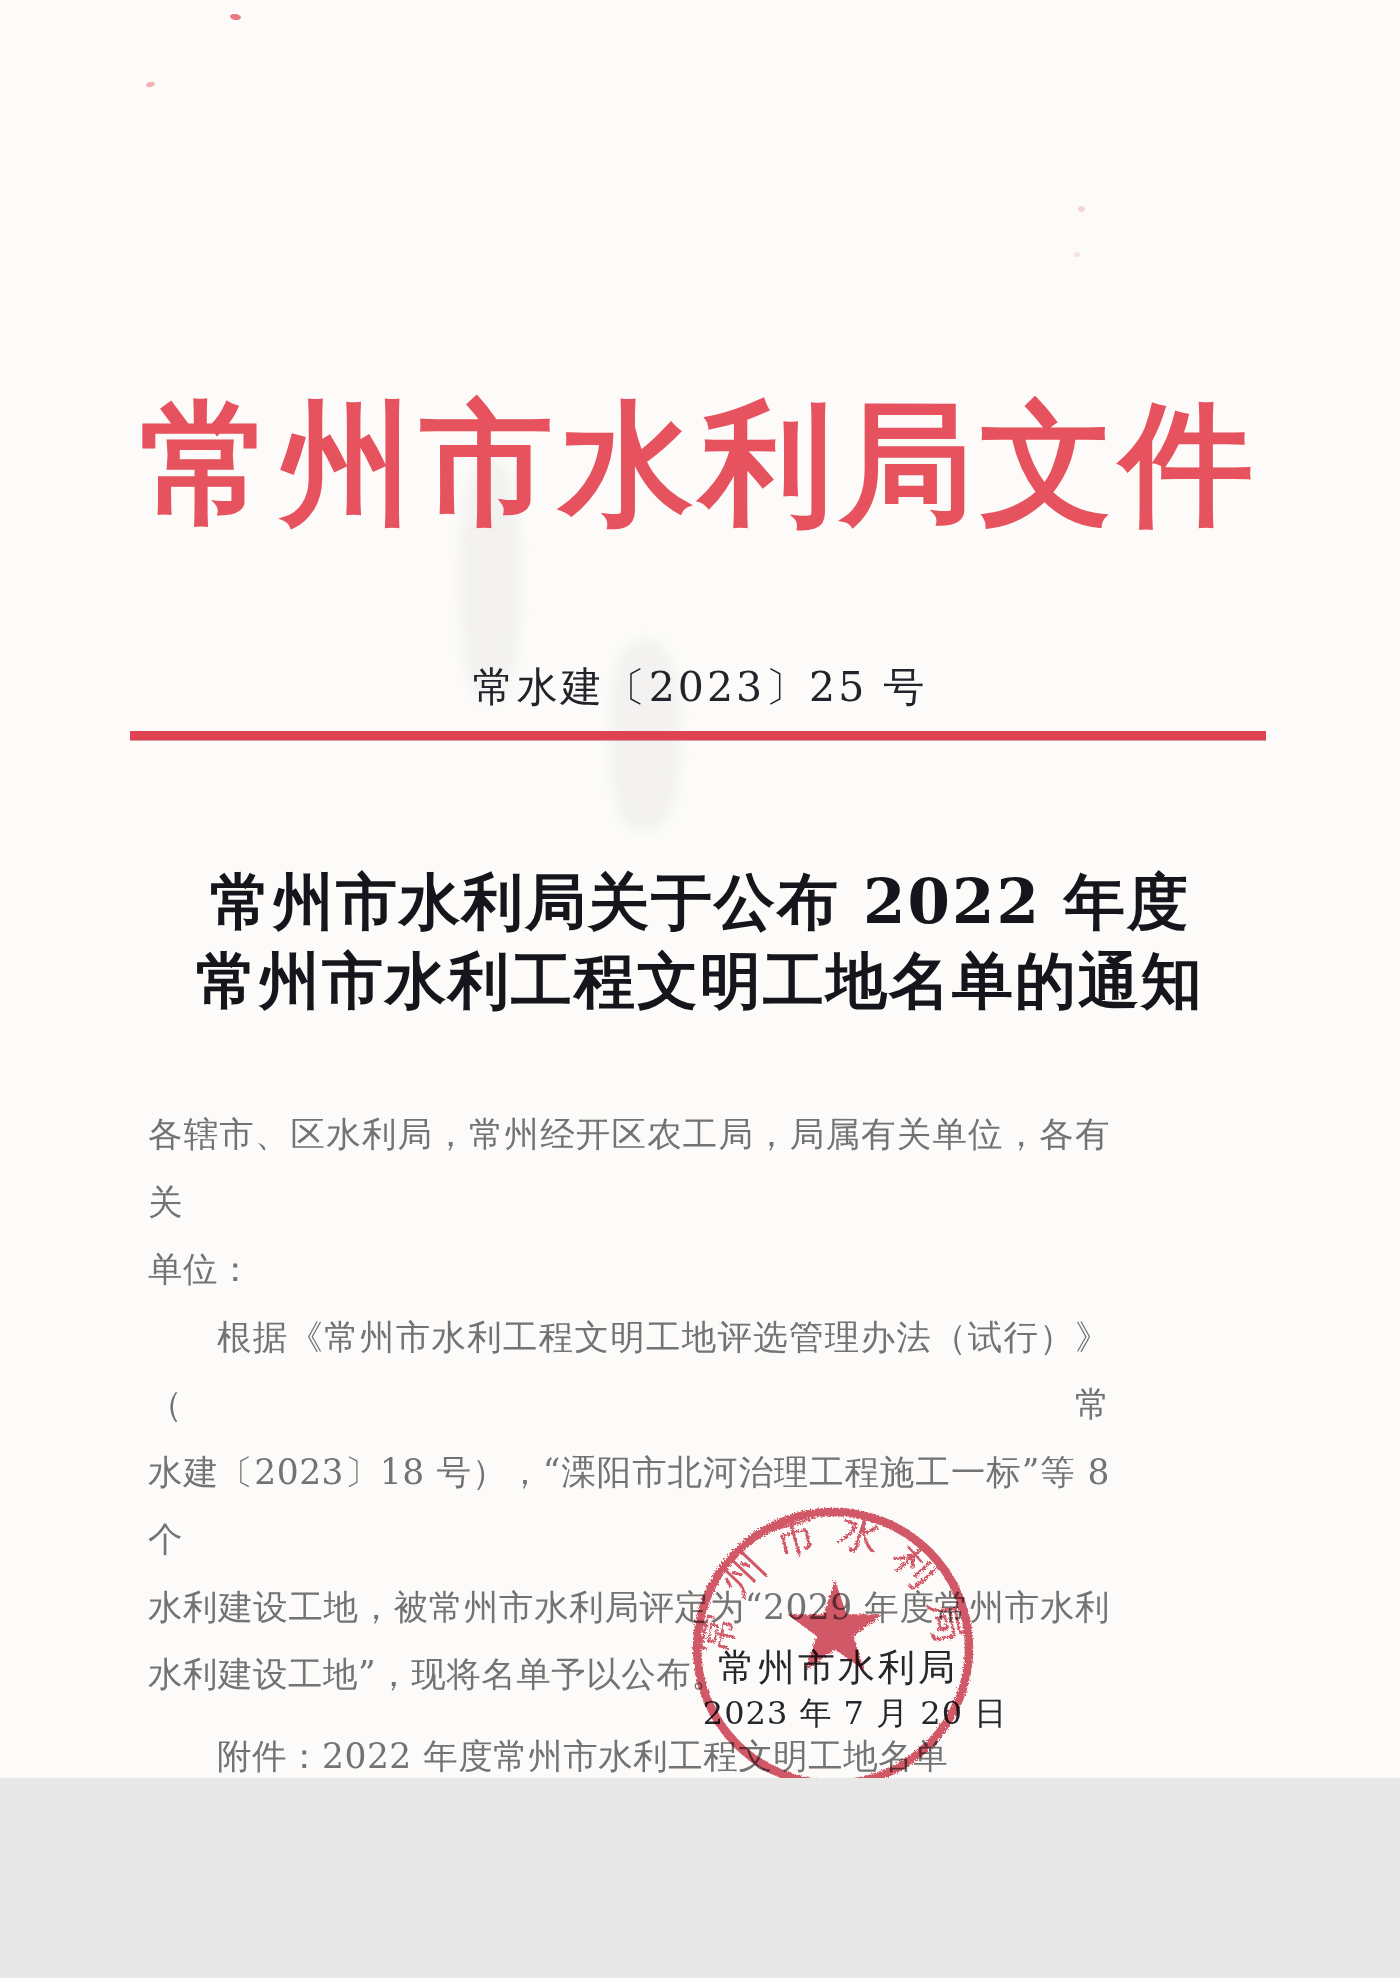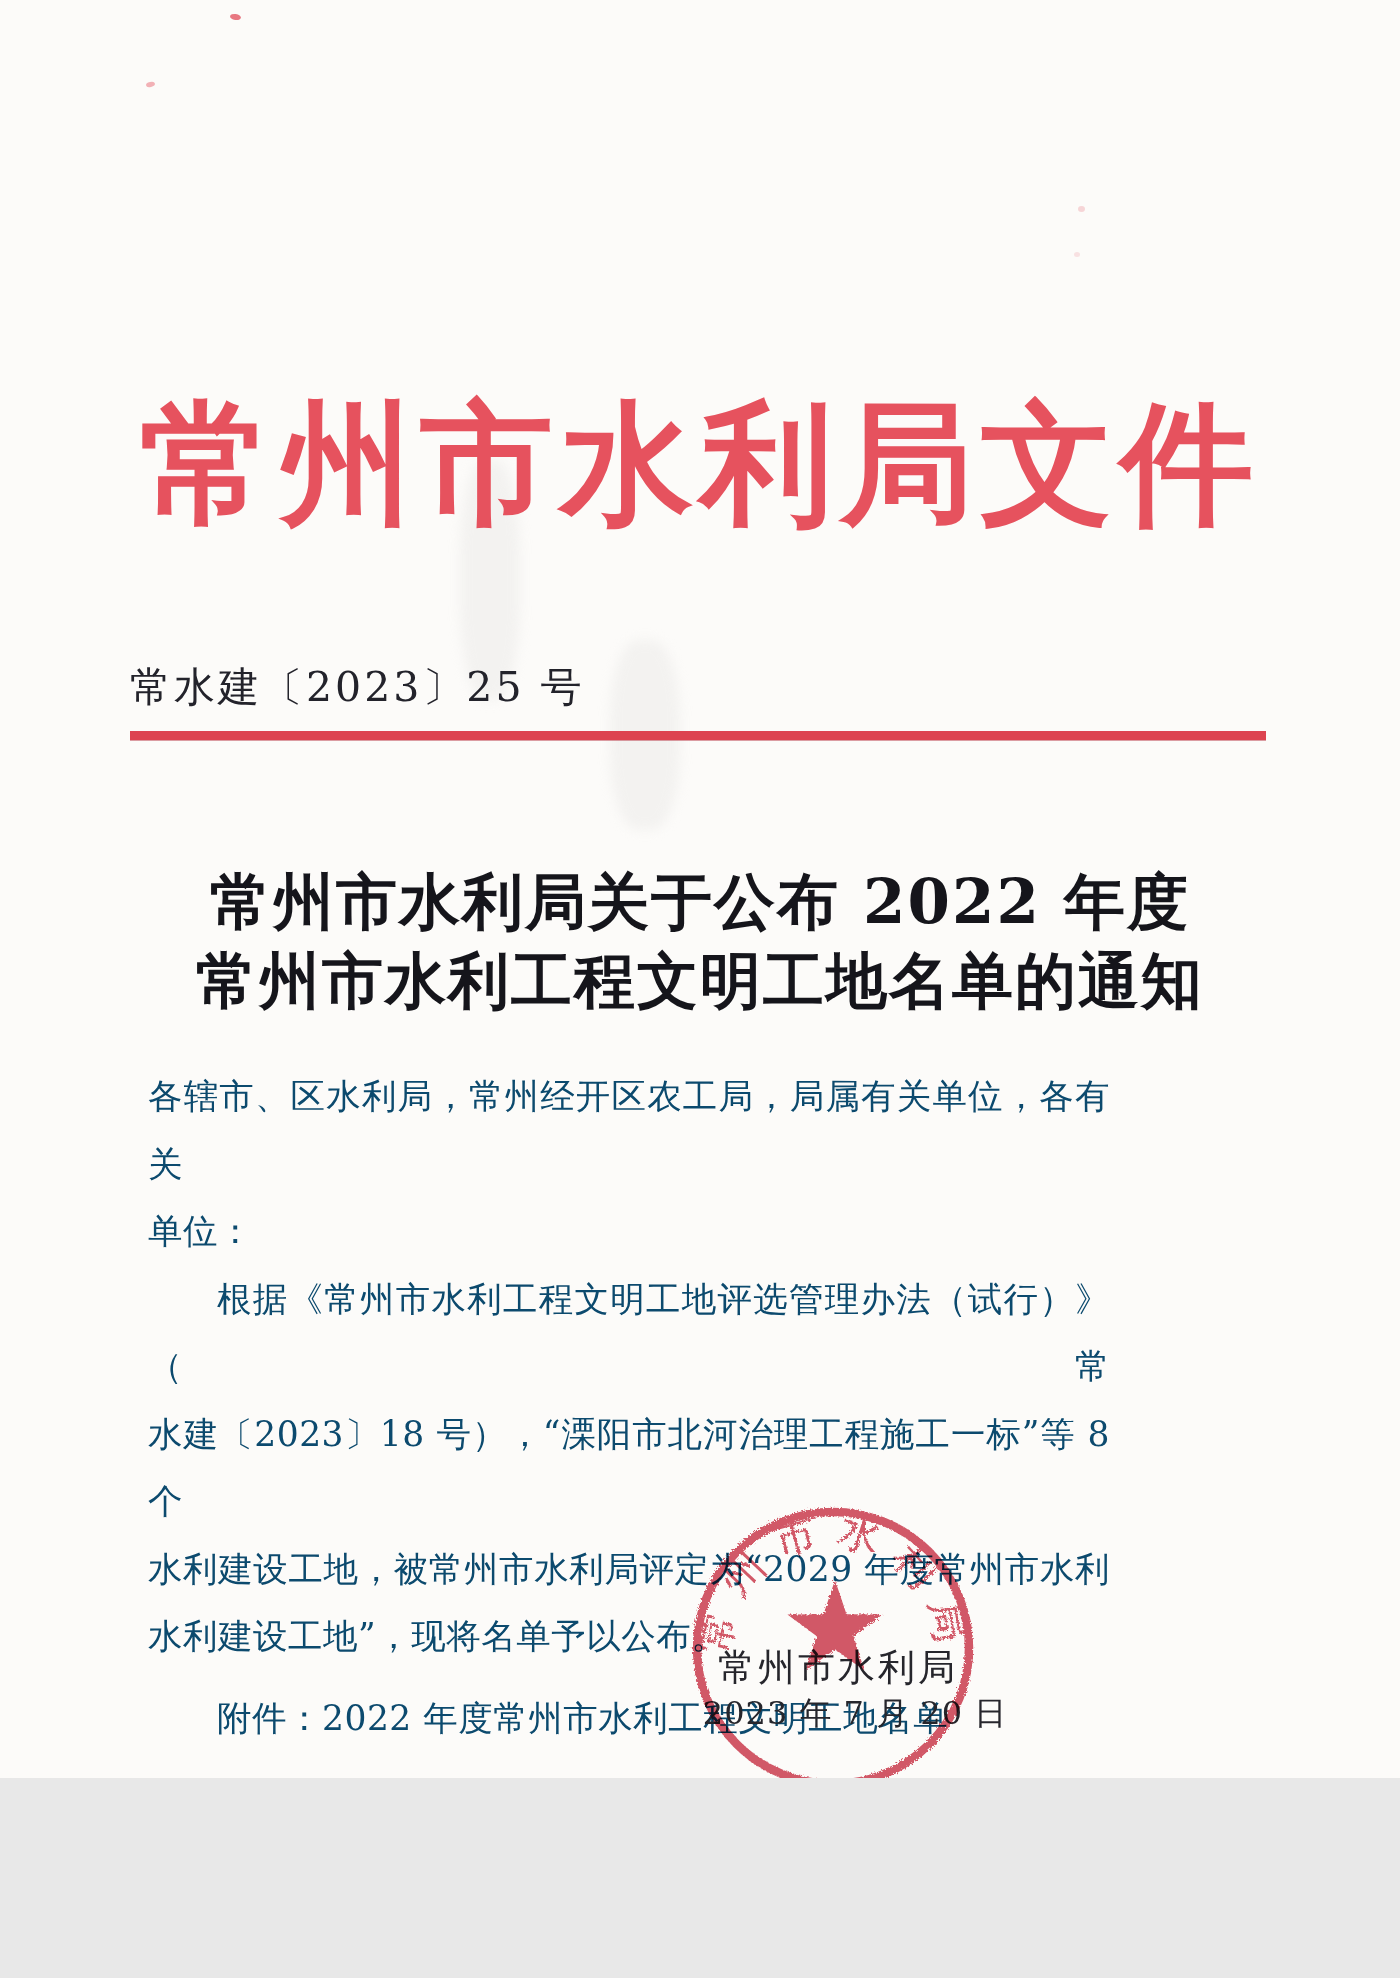--- a/index.html
+++ b/index.html
@@ -17,41 +17,41 @@
     text-align:center;
     font-size:133px;font-weight:900;
     color:#e6525e;
     letter-spacing:7px;
     white-space:nowrap;
     line-height:1.1;
   }
   
   .doc-number{
     position:absolute;top:660px;left:130px;width:1140px;
-    text-align:left;
+    text-align:center;
     font-size:41px;color:#23232b;letter-spacing:3px;
     white-space:nowrap;
   }
   
   .red-line{
     position:absolute;top:731px;left:130px;width:1136px;height:9px;
     background:#dd4350;
     box-shadow:0 1px 0 rgba(180,40,55,.45);
   }
   
   .doc-title{
     position:absolute;top:862px;left:130px;width:1140px;
     text-align:center;color:#15151b;
     font-weight:700;font-size:61px;line-height:79px;
     letter-spacing:2px;white-space:nowrap;
   }
   
   .body-block{
-    position:absolute;top:1063px;left:148px;width:962px;
-    font-size:34.5px;line-height:67.5px;color:#0c4a6e;
+    position:absolute;top:1101px;left:148px;width:962px;
+    font-size:34.5px;line-height:67.5px;color:#737373;
     letter-spacing:.5px;
   }
   .jline{text-align:justify;text-align-last:justify;text-justify:inter-ideograph;}
   .iline{text-indent:69px;}
   .attachment-line{margin-top:14px;text-indent:69px;white-space:nowrap;}
   
   .sig-name{
     position:absolute;top:1634px;left:638px;width:400px;
     text-align:center;font-size:37px;color:#26262c;letter-spacing:3px;
     white-space:nowrap;

